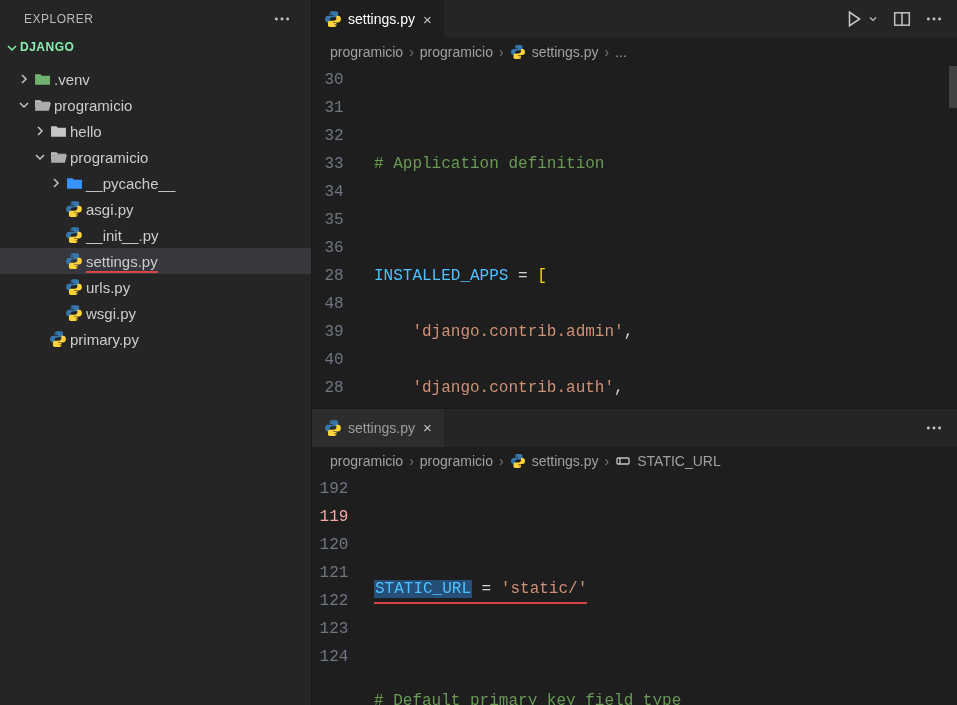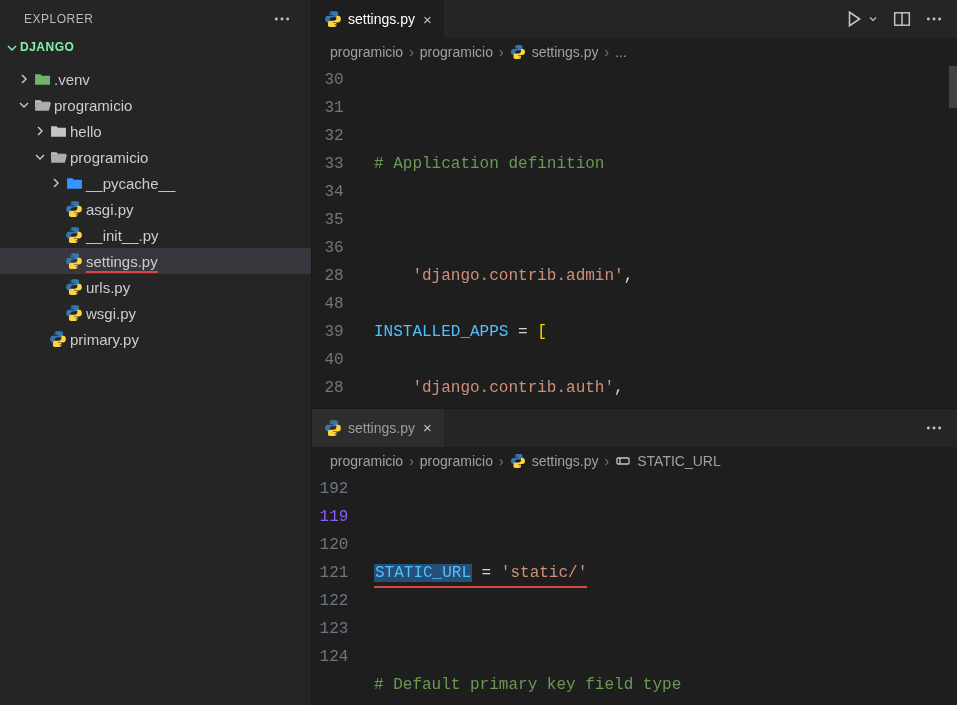--- a/index.html
+++ b/index.html
@@ -129,33 +129,33 @@
   font-size: 16px;
   line-height: 28px;
 }
 .gutter {
   width: 62px;
   text-align: center;
   padding-right: 18px;
   color: #6e7681;
   user-select: none;
 }
-.gutter .ln.current { color: #8b5cf6; }
+.gutter .ln.current { color: #fca5a5; }
 .code {
   flex: 1;
   white-space: pre;
   overflow: hidden;
   color: #d4d4d4;
 }
 .tok-comment { color: #6a9955; margin-top: 28px; }
 .tok-var { color: #4fc1ff; }
 .tok-str { color: #ce9178; }
 .tok-punc { color: #d4d4d4; }
 .tok-bracket-y { color: #ffd700; }
-.code-underline { position: relative; display: inline-block; }
+.code-underline { position: relative; display: inline-block; margin-top: 16px; }
 .code-underline::after {
   content: "";
   position: absolute;
   left: 0; right: 0; bottom: -1px;
   height: 2px;
   background: #d94646;
 }
 .minimap-edge {
   position: absolute;
   right: 0; top: 0;
@@ -412,22 +412,22 @@
         <div class="ln">28</div>
         <div class="ln">48</div>
         <div class="ln">39</div>
         <div class="ln">40</div>
         <div class="ln">28</div>
       </div>
       <div class="code">
 <div> </div>
 <div><span class="tok-comment"># Application definition</span></div>
 <div> </div>
+<div><span class="tok-var">INSTALLED_APPS</span><span class="tok-punc"> = </span><span class="tok-bracket-y">[</span></div>
 <div>    <span class="tok-str">'django.contrib.admin'</span><span class="tok-punc">,</span></div>
-<div><span class="tok-var">INSTALLED_APPS</span><span class="tok-punc"> = </span><span class="tok-bracket-y">[</span></div>
 <div>    <span class="tok-str">'django.contrib.auth'</span><span class="tok-punc">,</span></div>
 
 
 
 
 
 
       </div>
     </div>
   </div>

